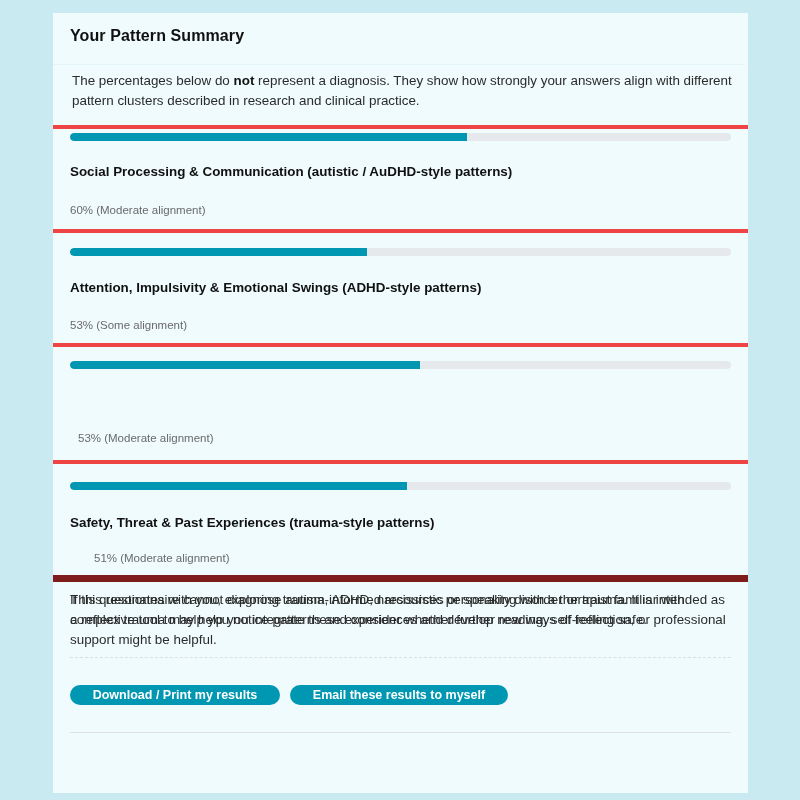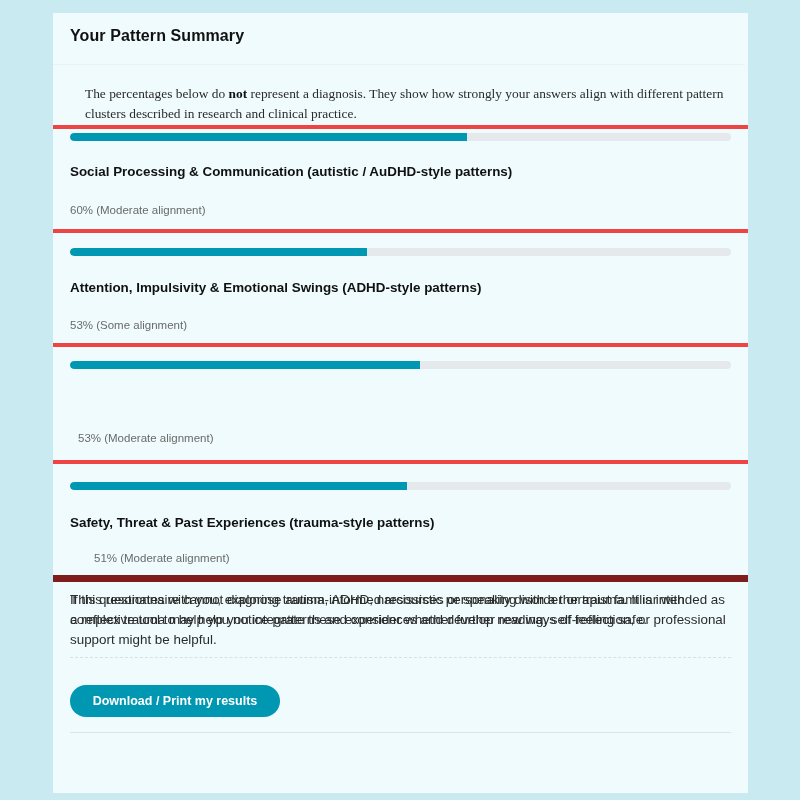--- a/index.html
+++ b/index.html
@@ -26,22 +26,22 @@
       font-size: 16px; font-weight: bold; color: #111;
       letter-spacing: 0.1px;
     }
     .intro {
       position: absolute; left: 0; top: 51px;
       width: 692px; height: 61px;
       background: #f0fbfd;
       border-top: 1px solid #e4f5f9;
     }
     .intro p {
-      margin: 15px; position: absolute; left: 17px; top: 4px; width: 670px;
-      font-size: 13.4px; line-height: 20px; color: #2b2b2b; font-family: Liberation Serif, serif;
+      margin: 2px; position: absolute; left: 17px; top: 4px; width: 670px;
+      font-size: 13.4px; line-height: 20px; color: #2b2b2b;
     }
     .intro b { color: #111; }
     .section {
       position: absolute; left: 0; width: 695px;
       background: #effbfd;
       border-top: 4px solid #ef4444;
     }
     .track {
       position: absolute; left: 17px; width: 661px; height: 8px;
       background: #e6e9ec; border-radius: 4px; overflow: hidden;
@@ -64,21 +64,21 @@
     }
     .advice p {
       margin: 0; position: absolute; left: 17px; top: 8px; width: 665px;
       font-size: 13.4px; line-height: 20px; color: #2b2b2b;
     }
     .dotted {
       position: absolute; left: 17px; top: 75px; width: 661px; height: 0;
       border-top: 1px dashed #dcdfe2;
     }
     .btn {
-      position: absolute; top: 103px; height: 32px;
+      position: absolute; top: 103px; height: 20px;
       background: #0097b2; color: #fff; border: none;
       border-radius: 16px; font-family: "Liberation Sans", sans-serif;
       font-size: 12.5px; font-weight: bold; cursor: pointer;
       display: flex; align-items: center; justify-content: center;
       padding: 0;
     }
     .btn-download { left: 17px; width: 210px; }
     .btn-email { left: 237px; width: 218px; }
     .solid-rule {
       position: absolute; left: 17px; top: 150px; width: 661px; height: 0;
@@ -130,17 +130,18 @@
       <div class="fill sec-fill" style="width: 51%;"></div>
     </div>
     <p class="sec-title" style="top:51px;">Safety, Threat &amp; Past Experiences (trauma-style patterns)</p>
     <p class="sec-pct" style="top:88px;padding-left:24px;">51% (Moderate alignment)</p>
   </div>
 
   <div class="advice">
     <p>If this resonates with you, exploring trauma-informed resources or speaking with a therapist familiar with complex trauma may help you integrate these experiences and develop new ways of feeling safe.</p>
     <div class="dotted"></div>
     <button class="btn btn-download">Download / Print my results</button>
+    <button class="btn btn-email">Email these results to myself</button>
     <div class="solid-rule"></div>
     <p class="disclaimer">This questionnaire cannot diagnose autism, ADHD, narcissistic personality disorder or trauma. It is intended as a reflective tool to help you notice patterns and consider whether further reading, self-reflection, or professional support might be helpful.</p>
   </div>
 
 </div>
 
 </body></html>

